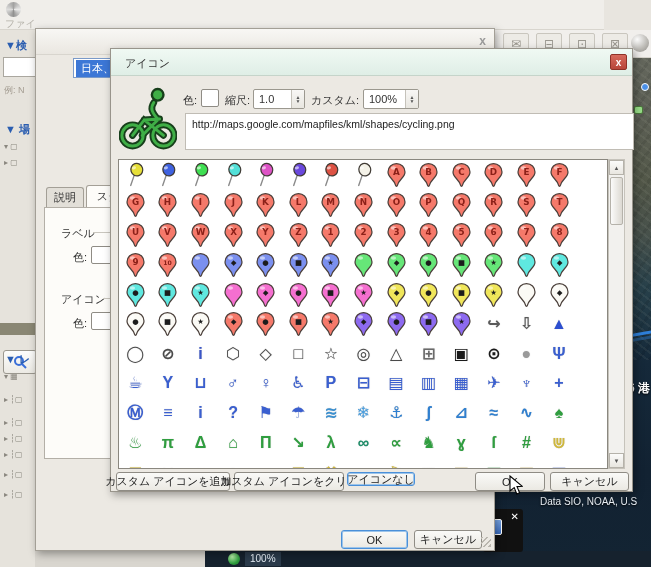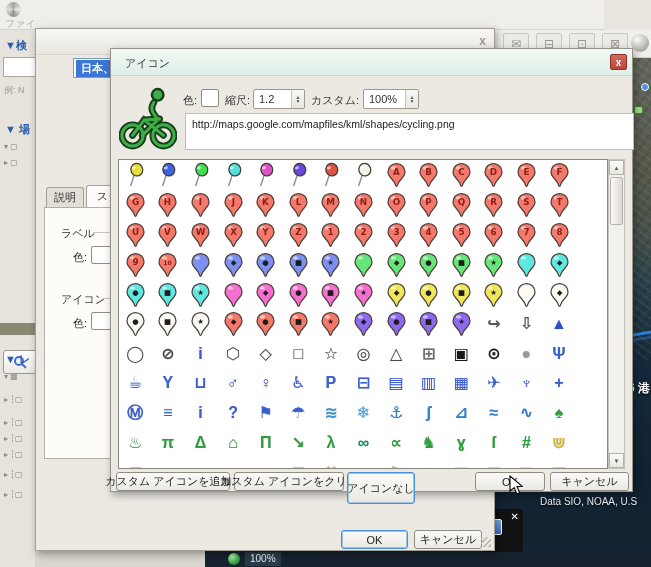--- a/index.html
+++ b/index.html
@@ -49,21 +49,21 @@
   .spinbox .val { position:absolute; left:5px; top:3px; }
   .spinbox .arrows { position:absolute; right:0; top:0; width:13px; height:18px; border-left:1px solid #c5c2ba; background:linear-gradient(#f8f7f5,#e8e6e0); display:flex; flex-direction:column; align-items:center; justify-content:center; font-size:5px; color:#555; line-height:4px; }
 
   
   #edit-dlg { left:35px; top:28px; width:460px; height:523px; z-index:2; }
   .edit-title { position:absolute; left:0; top:0; width:100%; height:26px; background:linear-gradient(#f8f7f4,#eae7e1); border-bottom:1px solid #d8d5ce; }
   .edit-title .txt { position:absolute; left:76px; top:6px; color:#3c3c3c; font-size:11px; white-space:nowrap; }
   .edit-close { position:absolute; right:8px; top:5px; color:#9a9a9a; font-size:12px; font-weight:bold; }
   .name-label { position:absolute; left:8px; top:33px;margin-left:48px; }
   .name-field { position:absolute; left:37px; top:29px; width:417px; height:20px; background:#fff; border:1px solid #7a9ac9; overflow:hidden; }
-  .name-sel { position:absolute; left:2px; top:1px; background:#3c77d6; color:#fff; padding:1px 5px; white-space:nowrap;font-weight:bold; }
+  .name-sel { position:absolute; left:2px; top:1px; background:#3c77d6; color:#fff; padding:1px 5px; white-space:nowrap; }
   .tab { position:absolute; top:158px; height:20px; border:1px solid #a39f96; border-bottom:none; border-radius:3px 3px 0 0; display:flex; align-items:center; justify-content:center; background:#e2dfd8; font-size:11px; }
   .tab.active { background:#fdfcf9; height:22px; top:156px; z-index:2; }
   .tab-panel { position:absolute; left:8px; top:178px; width:444px; height:252px; background:#fdfcf9; border:1px solid #b3afa7; }
   .grp-title { position:absolute; font-size:11px; color:#333; background:inherit;text-align:center; }
   .grp-line { position:absolute; height:1px; background:#c9c6be; }
   .edit-ok { left:305px; top:501px; width:67px; height:19px; }
   .edit-cancel { left:378px; top:501px; width:68px; height:19px; }
   .grip { position:absolute; right:3px; bottom:3px; width:10px; height:10px;
     background:repeating-linear-gradient(135deg,#b9b6ae 0 1.5px,transparent 1.5px 4px); }
 
@@ -199,21 +199,21 @@
         <path d="M40 35 C34 28 32 24 36 18"></path>
       </g>
       <circle cx="40" cy="10" r="6" fill="#3fae46" stroke="#173f1b" stroke-width="2.5"></circle>
     </svg>
 
     <span class="lbl" style="left:72px;top:44px">色:</span>
     <div class="swatch" style="left:90px;top:40px;width:18px;height:18px"></div>
 
     <span class="lbl" style="left:114px;top:44px">縮尺:</span>
     <div class="spinbox" style="left:142px;top:40px;width:52px">
-      <span class="val">1.2</span>
+      <span class="val">1.0</span>
       <span class="arrows">▲<br>▼</span>
     </div>
 
     <span class="lbl" style="left:200px;top:44px">カスタム:</span>
     <div class="spinbox" style="left:252px;top:40px;width:56px">
       <span class="val">100%</span>
       <span class="arrows">▲<br>▼</span>
     </div>
 
     <div class="url-box">
@@ -1026,21 +1026,21 @@
       </div>
 
     <div class="sbar">
       <div class="sb-btn" style="top:0">▲</div>
       <div class="sb-thumb"></div>
       <div class="sb-btn" style="bottom:0">▼</div>
     </div>
 
     <div class="btn" style="left:5px;top:423px;width:114px;height:19px">カスタム アイコンを追加...</div>
     <div class="btn" style="left:123px;top:423px;width:110px;height:19px">カスタム アイコンをクリア</div>
-    <div class="btn focus" style="left:236px;top:423px;width:68px;height:32px">アイコンなし</div>
+    <div class="btn focus" style="left:236px;top:423px;width:68px;height:14px">アイコンなし</div>
     <div class="btn" style="left:364px;top:423px;width:70px;height:19px">OK</div>
     <div class="btn" style="left:439px;top:423px;width:79px;height:19px">キャンセル</div>
   </div>
 
   <svg id="cursor" width="14" height="21" viewBox="0 0 14 21">
     <path d="M1 1 L1 16 L5.2 12.6 L7.8 19 L10.6 17.8 L8 11.6 L13 11.2 Z" fill="#fff" stroke="#000" stroke-width="1.1"></path>
   </svg>
 
 </div>
 

